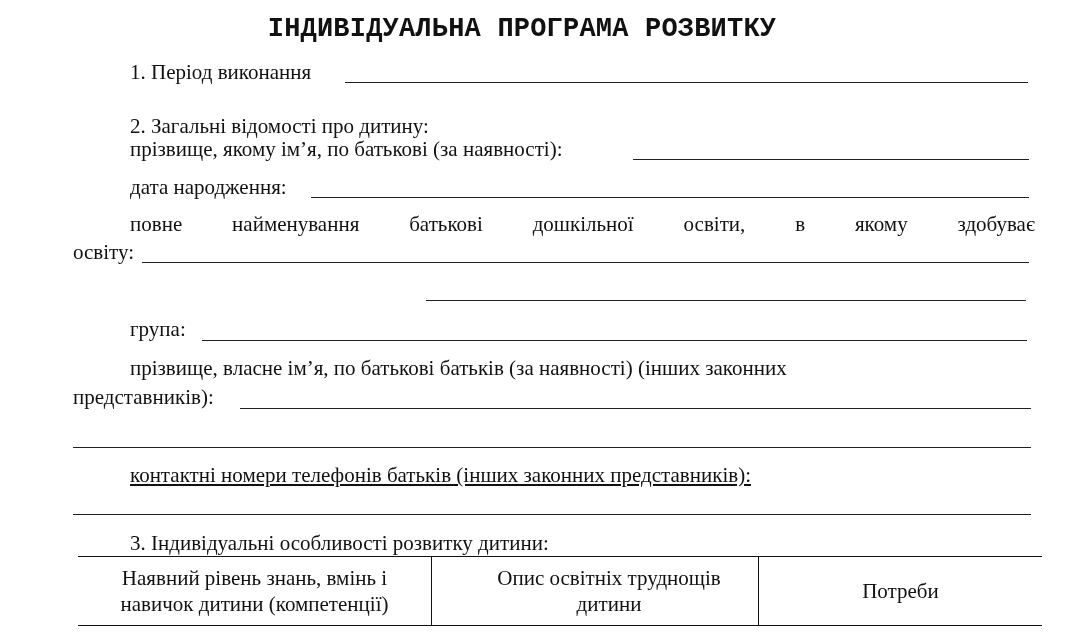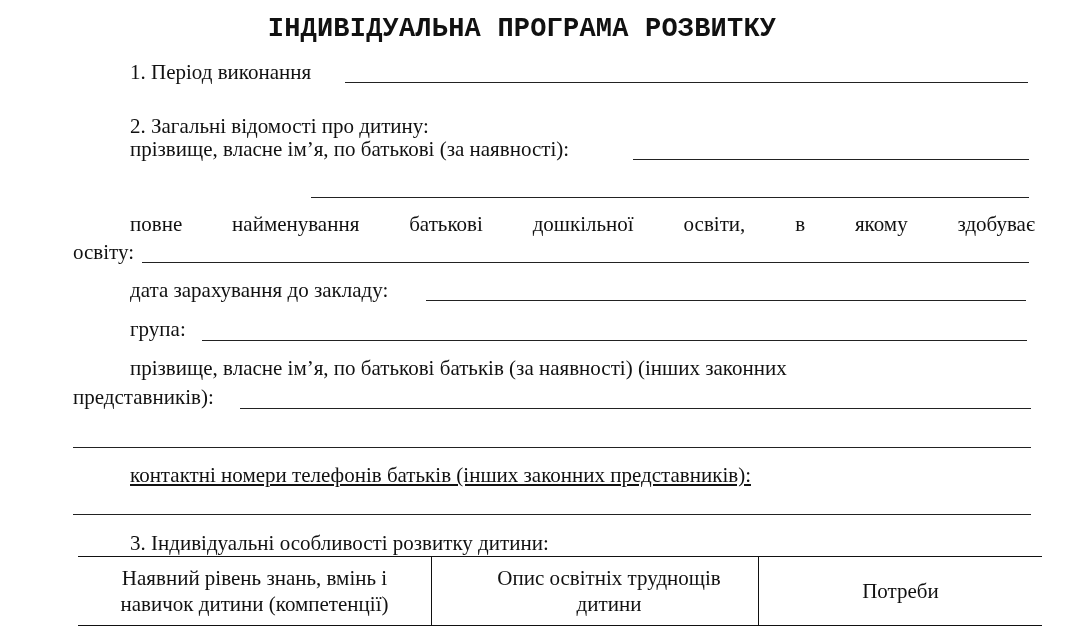--- a/index.html
+++ b/index.html
@@ -24,39 +24,39 @@
 
 <div class="page">
 
   <div class="title">ІНДИВІДУАЛЬНА ПРОГРАМА РОЗВИТКУ</div>
 
   <div class="line" style="left:130px; top:60px;text-align:right;">1. Період виконання</div>
   <div class="blank" style="left:345px; width:683px; top:82px;"></div>
 
   <div class="line" style="left:130px; top:98px;margin-top:16px;">2. Загальні відомості про дитину:</div>
 
-  <div class="line" style="left:130px; top:137px;">прізвище, власне ім’я, по батькові (за наявності):</div>
+  <div class="line" style="left:130px; top:137px;">прізвище, якому ім’я, по батькові (за наявності):</div>
   <div class="blank" style="left:633px; width:396px; top:159px;"></div>
 
+  <div class="line" style="left:130px; top:175px;">дата народження:</div>
   <div class="blank" style="left:311px; width:718px; top:197px;"></div>
 
   <div class="justify-line">
     <span>повне</span>
     <span>найменування</span>
     <span>батькові</span>
     <span>дошкільної</span>
     <span>освіти,</span>
     <span>в</span>
     <span>якому</span>
     <span>здобуває</span>
   </div>
   <div class="line" style="left:73px; top:240px;">освіту:</div>
   <div class="blank" style="left:142px; width:887px; top:262px;"></div>
 
-  <div class="line" style="left:130px; top:278px;">дата зарахування до закладу:</div>
   <div class="blank" style="left:426px; width:600px; top:300px;"></div>
 
   <div class="line" style="left:130px; top:317px;">група:</div>
   <div class="blank" style="left:202px; width:825px; top:340px;"></div>
 
   <div class="line" style="left:73px; top:385px;">представників):</div>
   <div class="line" style="left:130px; top:356px;">прізвище, власне ім’я, по батькові батьків (за наявності) (інших законних</div>
   <div class="blank" style="left:240px; width:791px; top:408px;"></div>
   <div class="blank" style="left:73px; width:958px; top:447px;"></div>
 

